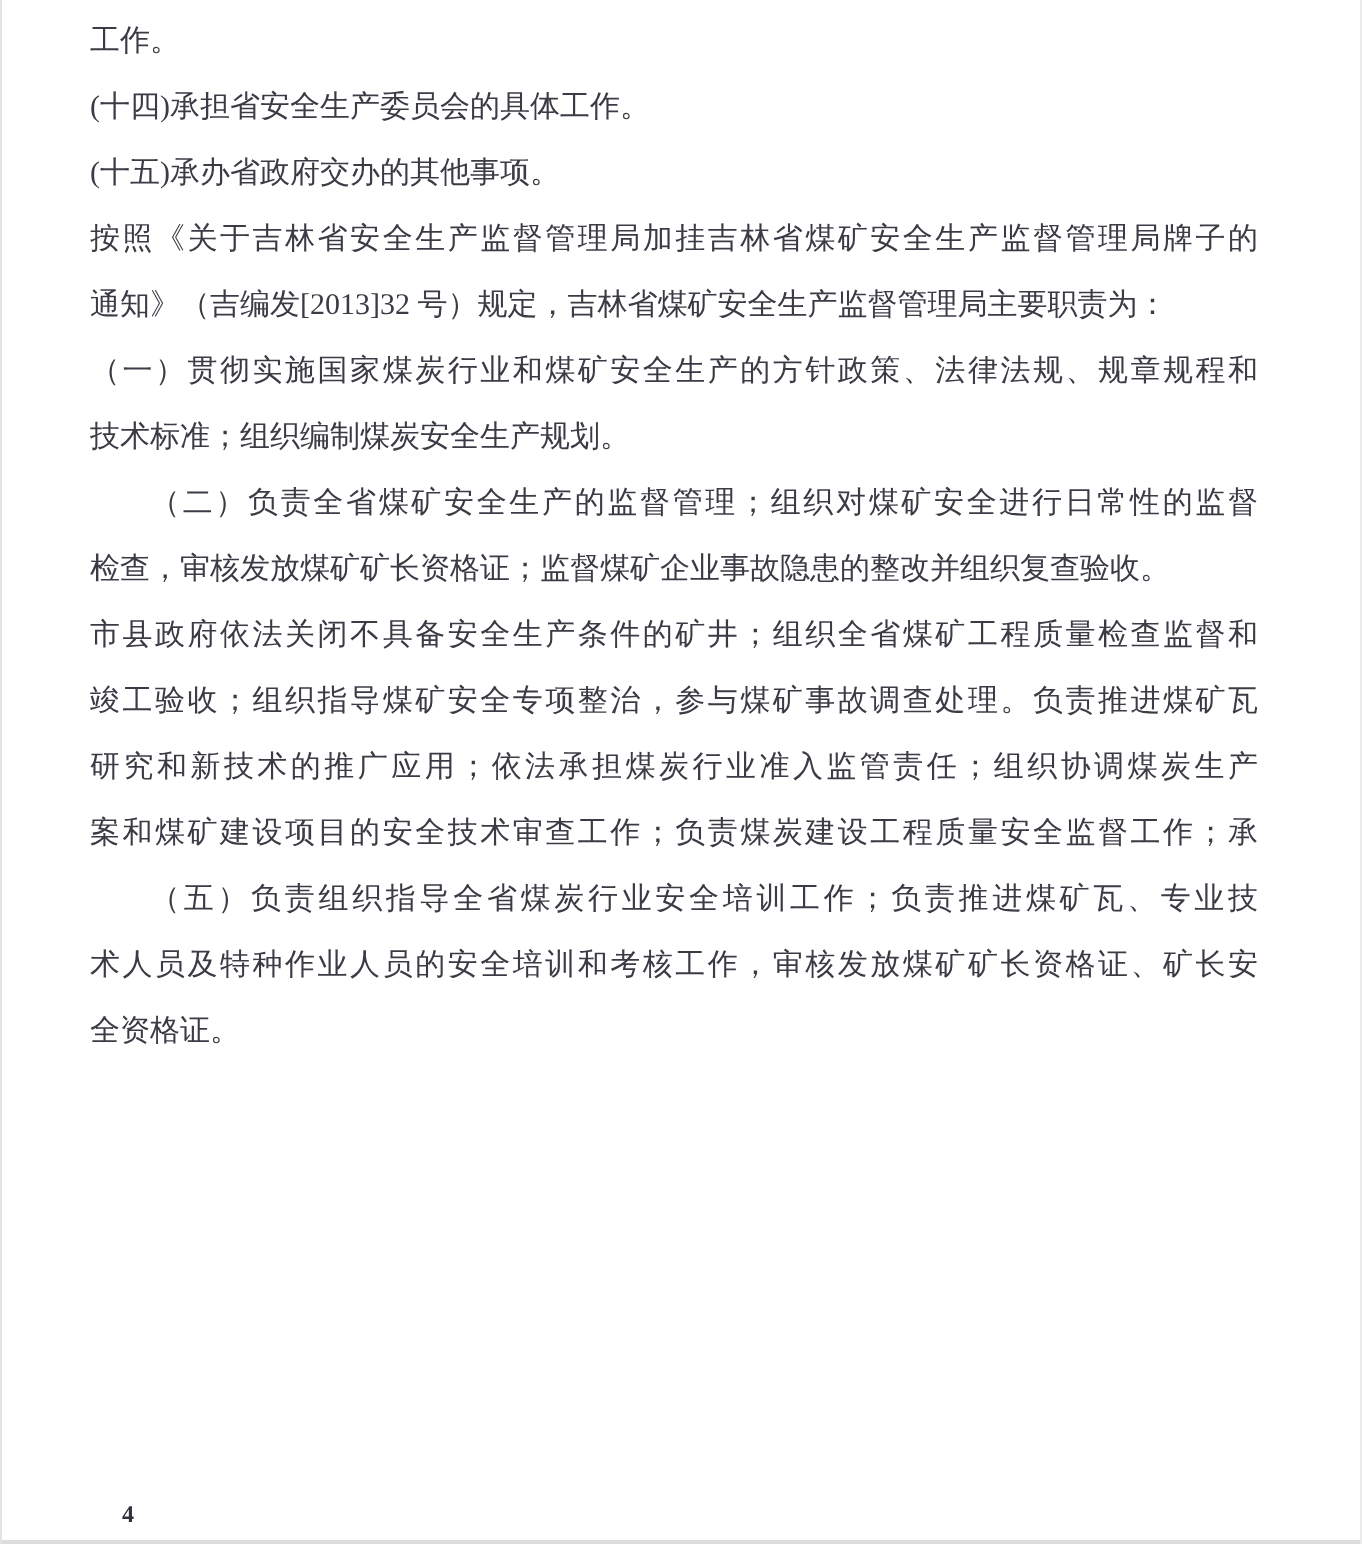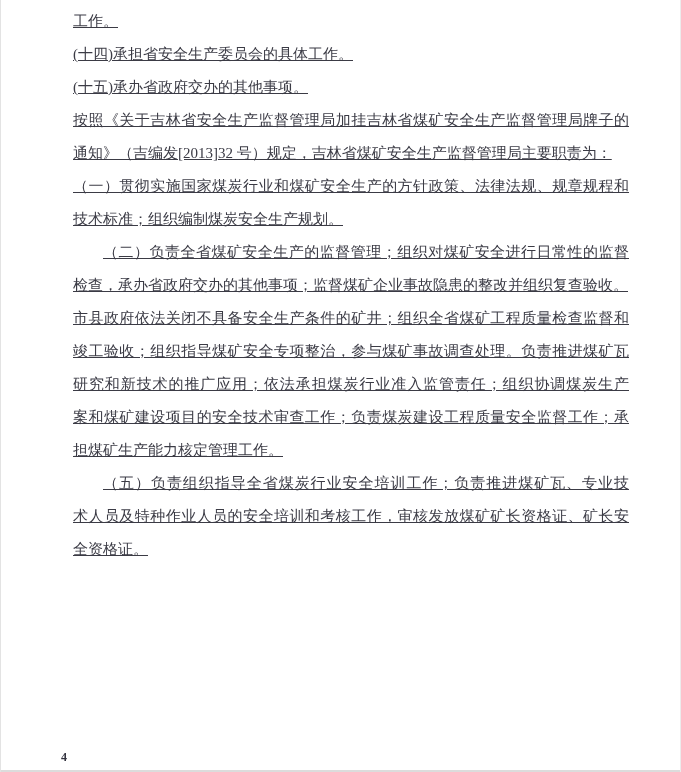--- a/index.html
+++ b/index.html
@@ -12,22 +12,21 @@
     width: 681px;
     height: 772px;
     background: #ffffff;
     box-sizing: border-box;
     overflow: hidden;
     box-shadow: inset 1px 0 0 #e3e3e3, inset -1px 0 0 #ececec, inset 0 -2px 0 #dcdcdc;
     font-family: "Liberation Serif", "DejaVu Serif", serif;
     color: #3b3b45;
   }
   .text-block {
-    padding: 5px 52px 0 73px;
-    text-decoration: underline;
+    padding: 5px 52px 0 45px;
   }
   .paragraph {
     margin: 0;
   }
   .line {
     height: 33px;
     line-height: 33px;
     font-size: 15px;
     white-space: normal;
     text-align: left;
@@ -66,30 +65,29 @@
       <div class="paragraph">
         <div class="line fill">按照《关于吉林省安全生产监督管理局加挂吉林省煤矿安全生产监督管理局牌子的</div>
         <div class="line">通知》（吉编发[2013]32 号）规定，吉林省煤矿安全生产监督管理局主要职责为：</div>
       </div>
       <div class="paragraph">
         <div class="line fill">（一）贯彻实施国家煤炭行业和煤矿安全生产的方针政策、法律法规、规章规程和</div>
         <div class="line">技术标准；组织编制煤炭安全生产规划。</div>
       </div>
       <div class="paragraph">
         <div class="line fill" style="text-indent: 2em;">（二）负责全省煤矿安全生产的监督管理；组织对煤矿安全进行日常性的监督</div>
-        <div class="line">检查，承办省政府交办的其他事项；监督煤矿企业事故隐患的整改并组织复查验收。</div>
+        <div class="line">检查，审核发放煤矿矿长资格证；监督煤矿企业事故隐患的整改并组织复查验收。</div>
       </div>
       <div class="paragraph">
         <div class="line fill">市县政府依法关闭不具备安全生产条件的矿井；组织全省煤矿工程质量检查监督和</div>
         <div class="line fill">竣工验收；组织指导煤矿安全专项整治，参与煤矿事故调查处理。负责推进煤矿瓦</div>
       </div>
       <div class="paragraph">
         <div class="line fill">研究和新技术的推广应用；依法承担煤炭行业准入监管责任；组织协调煤炭生产</div>
         <div class="line fill">案和煤矿建设项目的安全技术审查工作；负责煤炭建设工程质量安全监督工作；承</div>
-        <div class="line">担煤矿生产能力核定管理工作。</div>
       </div>
       <div class="paragraph">
         <div class="line fill" style="text-indent: 2em;">（五）负责组织指导全省煤炭行业安全培训工作；负责推进煤矿瓦、专业技</div>
         <div class="line fill">术人员及特种作业人员的安全培训和考核工作，审核发放煤矿矿长资格证、矿长安</div>
         <div class="line">全资格证。</div>
       </div>
       <div class="paragraph">
       </div>
     </div>
   <div class="page-number">4</div>

